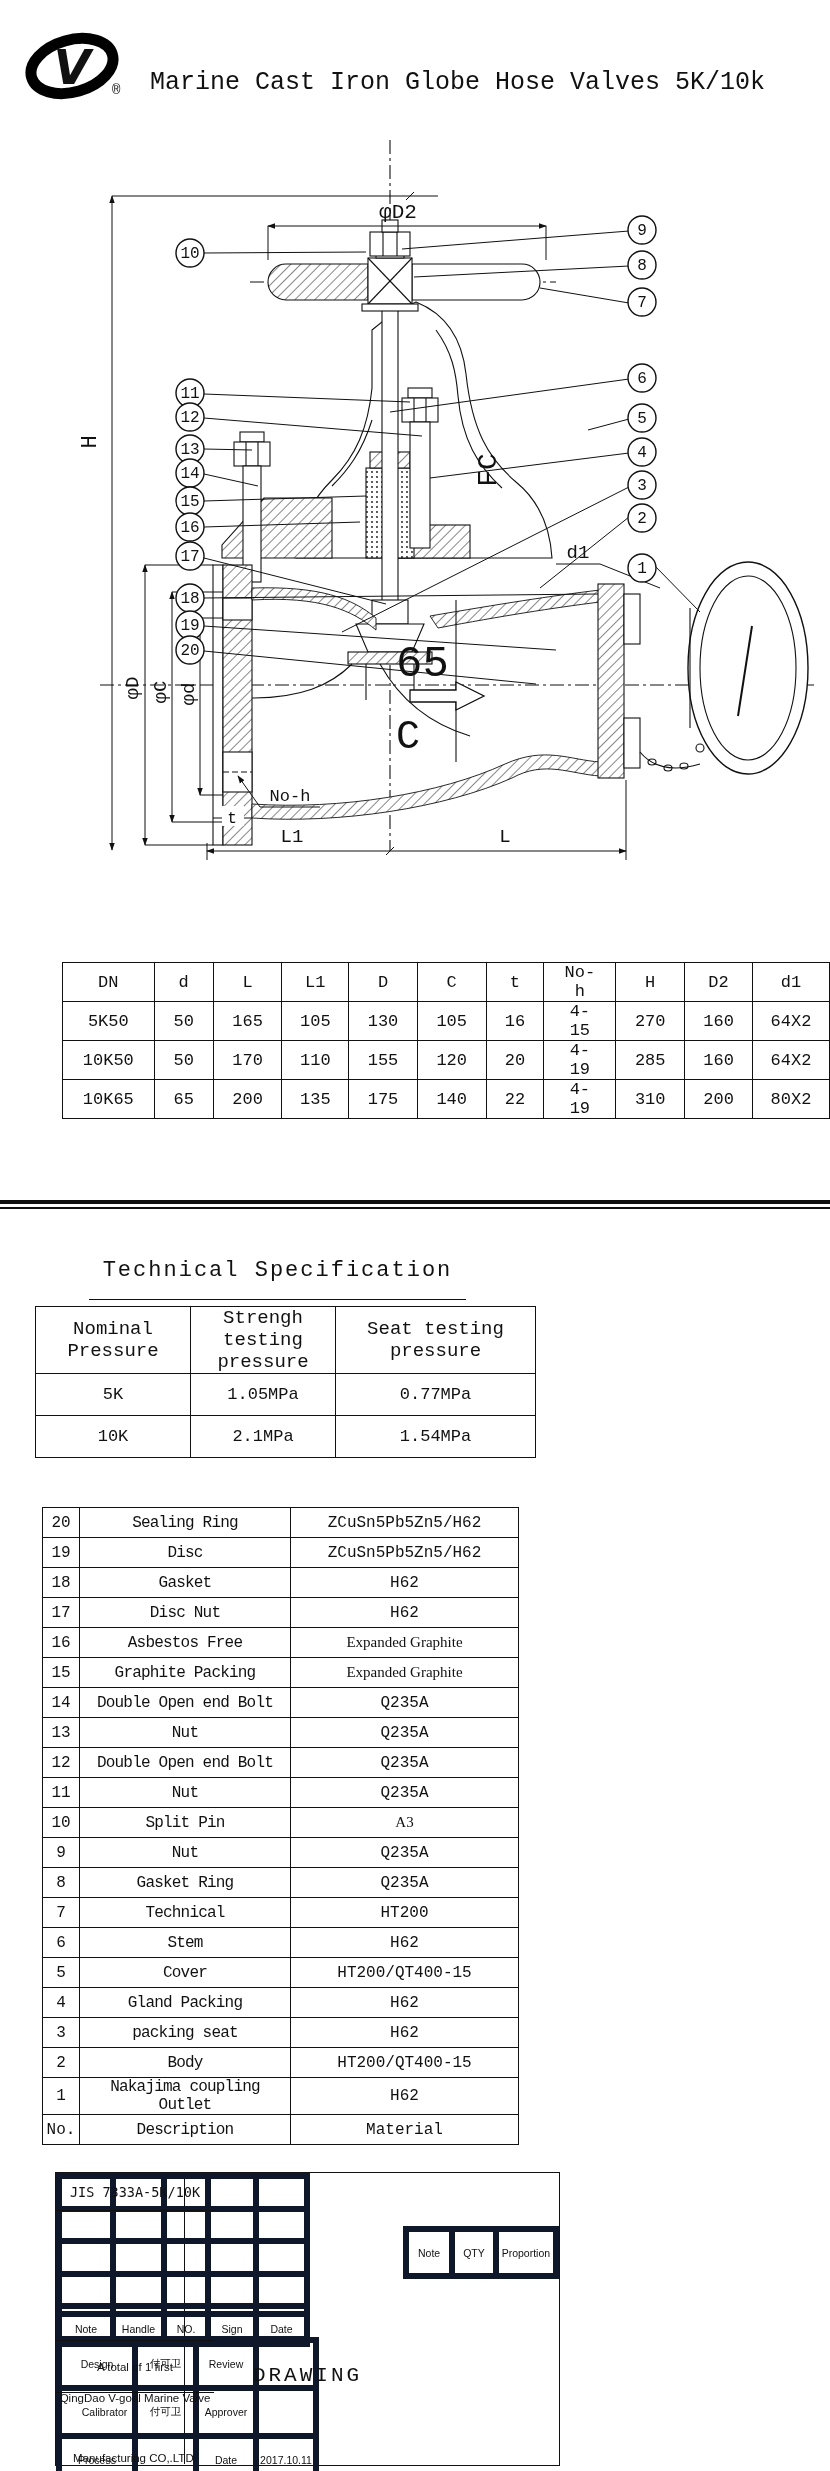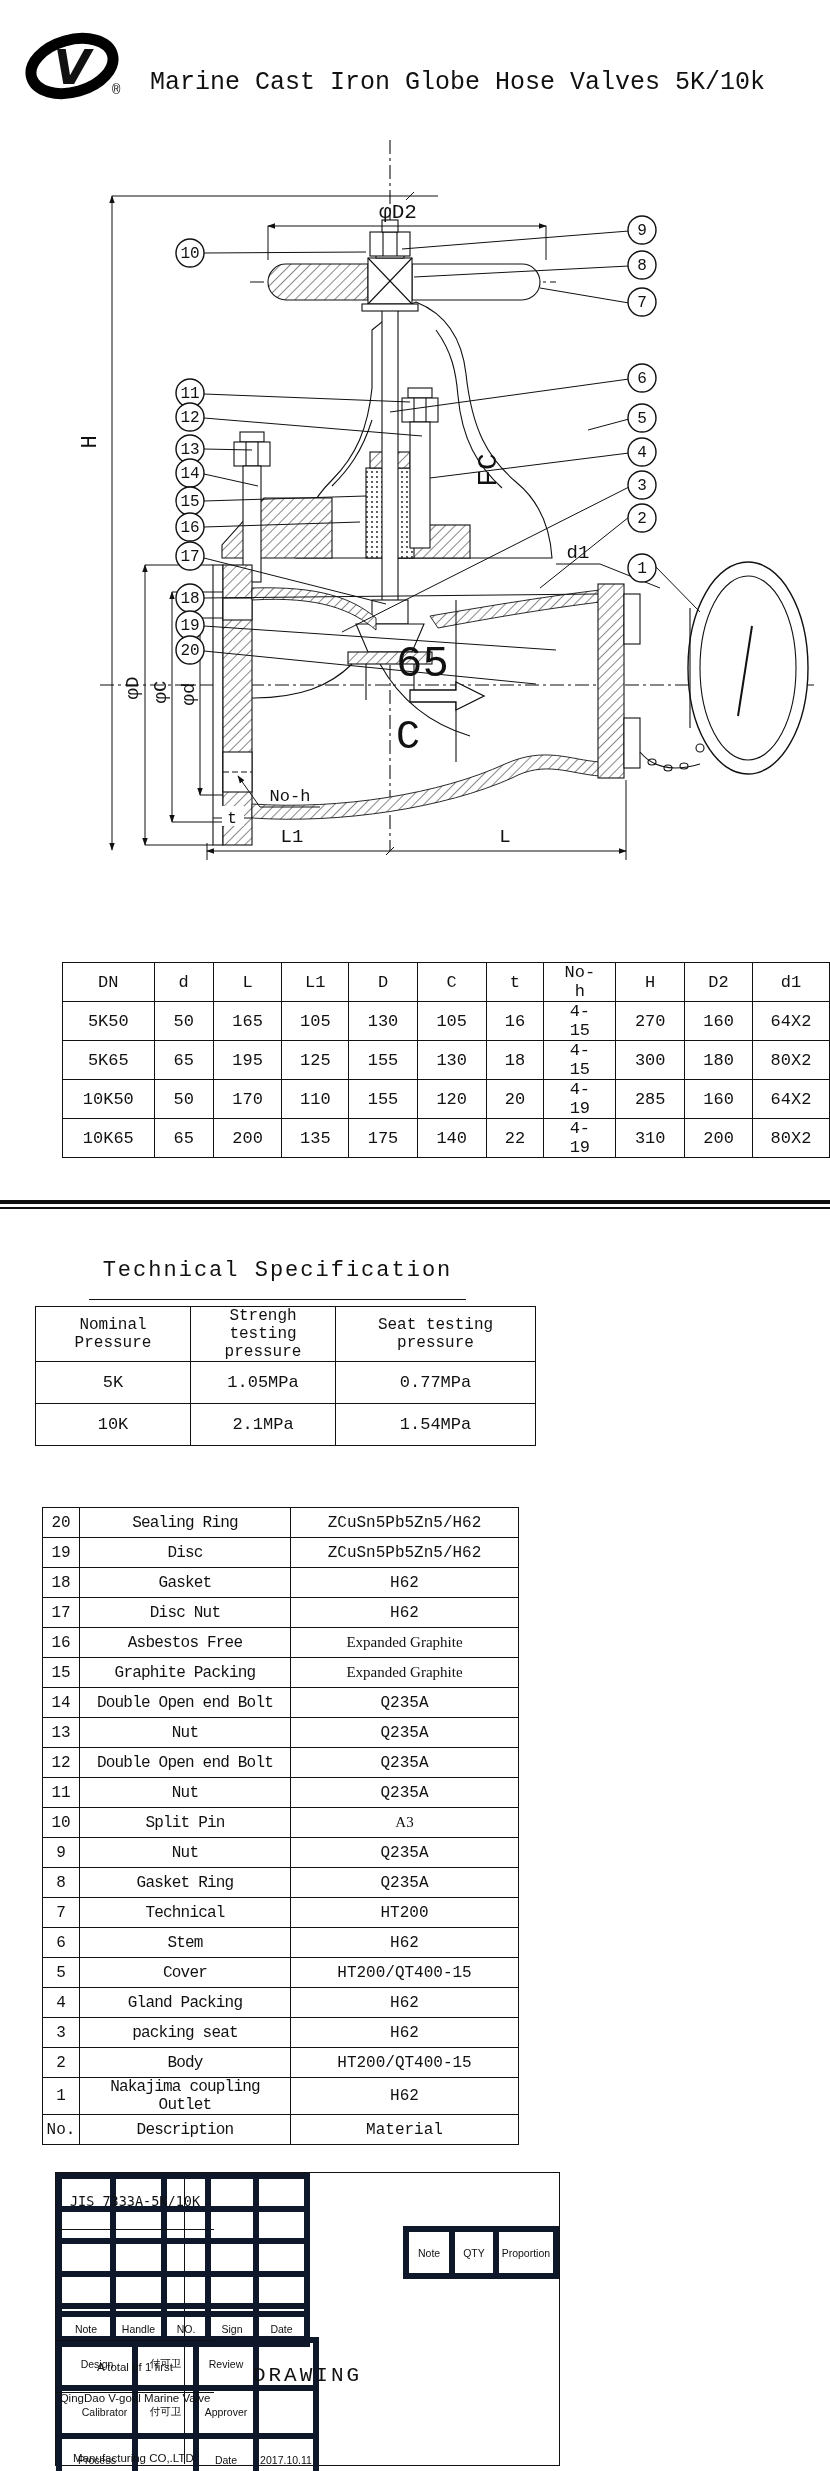--- a/index.html
+++ b/index.html
@@ -29,21 +29,21 @@
   .dim-table th:nth-child(11),.dim-table td:nth-child(11){width:50px;}
   
   .divider-a{left:0;top:1200px;width:830px;height:4px;background:#111;}
   .divider-b{left:0;top:1207px;width:830px;height:2px;background:#111;}
   
   .ts-title-wrap{left:35px;top:1258px;width:485px;text-align:center;}
   .ts-title{display:inline-block;font-size:22px;letter-spacing:2px;border-bottom:1.5px solid #111;
             padding:0 14px 16px 14px;white-space:nowrap;}
   .ts-table{left:35px;top:1306px;}
   .ts-table th,.ts-table td{border:1.5px solid #111;text-align:center;font-weight:normal;padding:0 2px;}
-  .ts-table th{font-size:16px;height:46px;}
+  .ts-table th{font-size:19px;height:46px;}
   .ts-table td{font-size:17px;height:41px;}
   .ts-c1{width:150px;} .ts-c2{width:140px;} .ts-c3{width:195px;}
   
   .parts{left:42px;top:1507px;}
   .parts td{border:1.4px solid #111;text-align:center;font-size:16px;height:29px;padding:0;}
   .parts td.no{width:36px;}
   .parts td.desc{width:210px;letter-spacing:-0.8px;}
   .parts td.mat{width:227px;}
   .parts td.serif{font-family:"Liberation Serif",serif;font-size:15px;letter-spacing:0;}
   
@@ -57,21 +57,21 @@
   .tb-note td{height:24px;}
   .tb-sign{left:0;top:164px;}
   .tb-sign td{height:42px;font-size:10.5px;}
   .tb-mid{left:218px;top:0;width:129px;height:291px;border-left:1.2px solid #111;border-right:1.2px solid #111;box-sizing:border-box;}
   .drawing-word{position:absolute;left:0;bottom:78px;width:100%;text-align:center;
                 font-size:21px;letter-spacing:3px;font-family:"Liberation Mono",monospace;}
   .tb-right{left:347px;top:0;width:158px;height:291px;}
   .tb-right .cellbox{position:absolute;left:0;width:158px;box-sizing:border-box;
        border-bottom:1px solid #111;display:flex;align-items:center;justify-content:center;
        font-family:"Liberation Sans",sans-serif;}
-  .jis-box{top:0;height:57px;font-family:"DejaVu Sans Mono",monospace !important;font-size:13.5px;}
+  .jis-box{top:0;height:38px;font-family:"DejaVu Sans Mono",monospace !important;font-size:13.5px;}
   .rqp{left:347px;top:53px;}
   .rqp td{height:41px;font-size:10.5px;}
   .empty-box{top:96px;height:72px;}
   .total-box{top:168px;height:52px;font-size:11.5px;}
   .company-box{top:220px;height:71px;font-size:11.5px;text-align:center;flex-direction:column;line-height:1.5;border-bottom:none !important;gap:43px;}
 </style>
 </head>
 <body>
 
 <div class="page">
@@ -313,33 +313,20 @@
           <td>105</td>
           <td>130</td>
           <td>105</td>
           <td>16</td>
           <td>4-15</td>
           <td>270</td>
           <td>160</td>
           <td>64X2</td>
         </tr>
         <tr>
-          <td>5K65</td>
-          <td>65</td>
-          <td>195</td>
-          <td>125</td>
-          <td>155</td>
-          <td>130</td>
-          <td>18</td>
-          <td>4-15</td>
-          <td>300</td>
-          <td>180</td>
-          <td>80X2</td>
-        </tr>
-        <tr>
           <td>10K50</td>
           <td>50</td>
           <td>170</td>
           <td>110</td>
           <td>155</td>
           <td>120</td>
           <td>20</td>
           <td>4-19</td>
           <td>285</td>
           <td>160</td>

